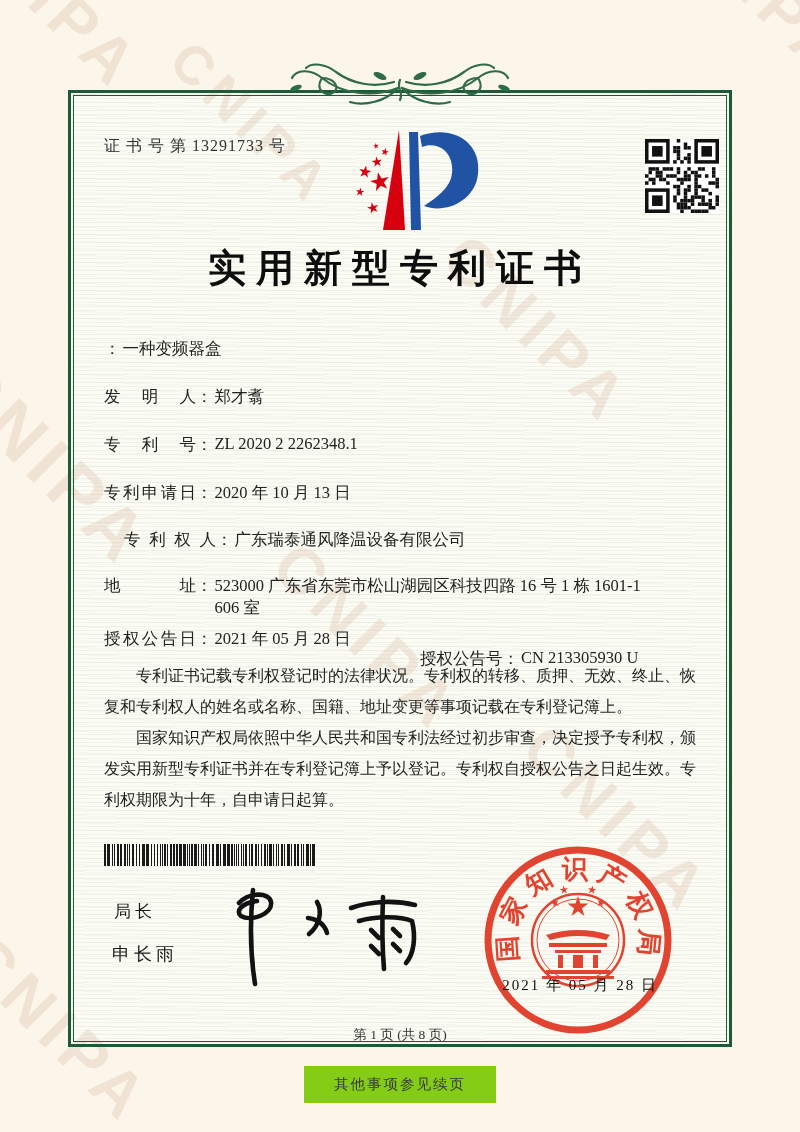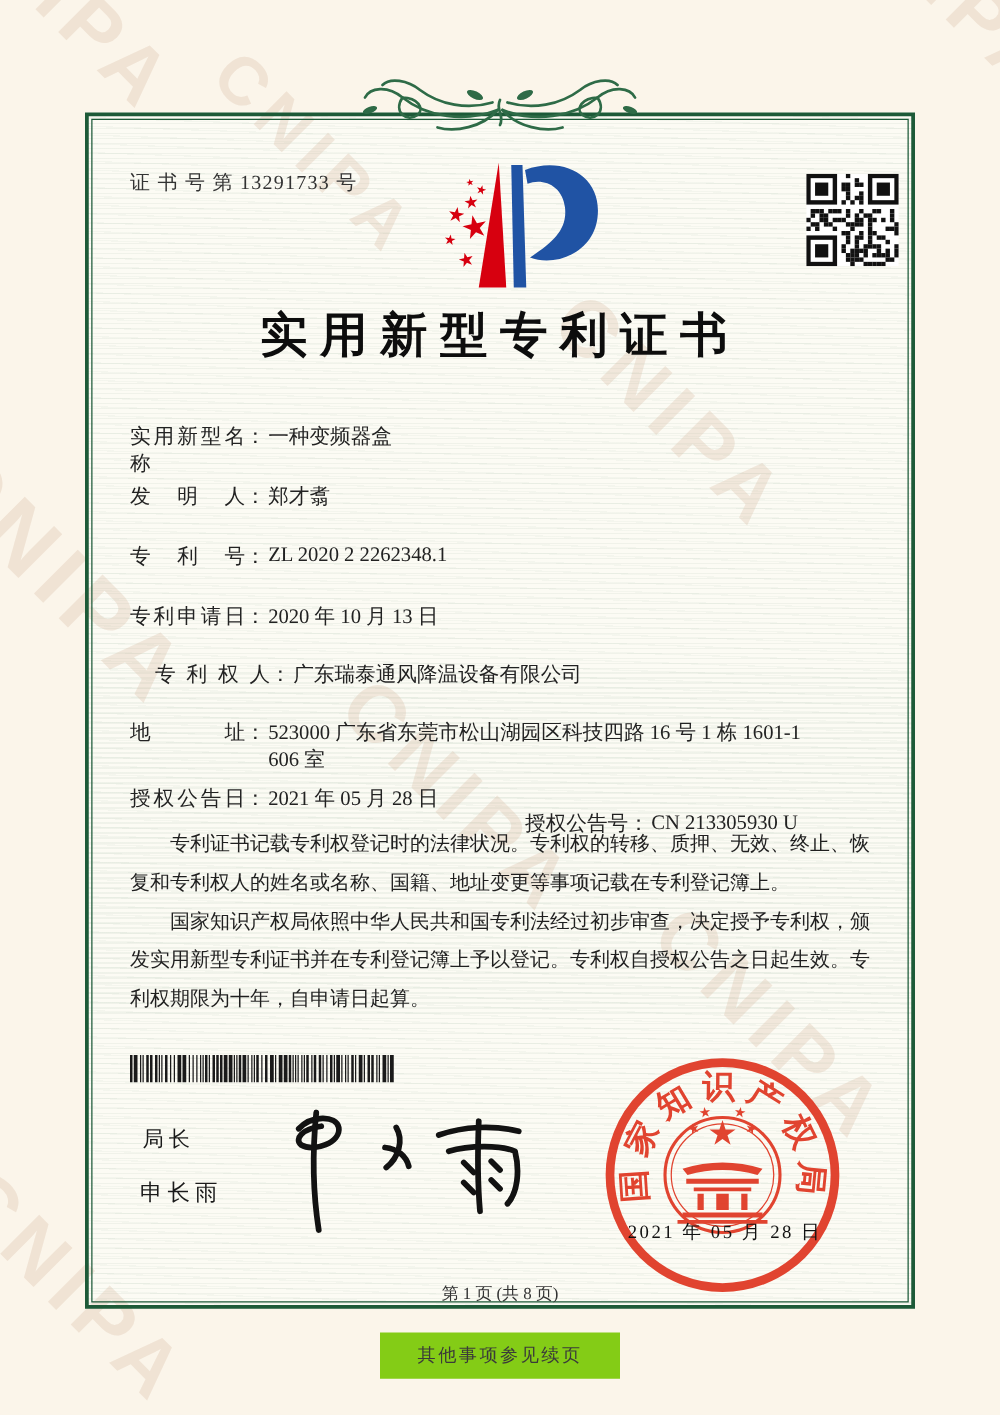--- a/index.html
+++ b/index.html
@@ -265,21 +265,20 @@
           <rect x="49.33333333333333" y="70.47619047619048" width="3.5238095238095237" height="3.5238095238095237"></rect>
           <rect x="52.857142857142854" y="70.47619047619048" width="3.5238095238095237" height="3.5238095238095237"></rect>
           <rect x="56.38095238095238" y="70.47619047619048" width="3.5238095238095237" height="3.5238095238095237"></rect>
           <rect x="59.904761904761905" y="70.47619047619048" width="3.5238095238095237" height="3.5238095238095237"></rect>
         </g>
     </svg>
 
     <div class="doc-title">实用新型专利证书</div>
 
     <div class="frow" style="top:338px;">
-      <span class="flabel">实用新型名称</span>
         <span class="fcolon">：</span>
       <span class="fvalue">一种变频器盒</span>
     </div>
 
     <div class="frow" style="top:386px;">
       <span class="flabel">发明人</span>
         <span class="fcolon">：</span>
       <span class="fvalue">郑才翥</span>
     </div>
 

